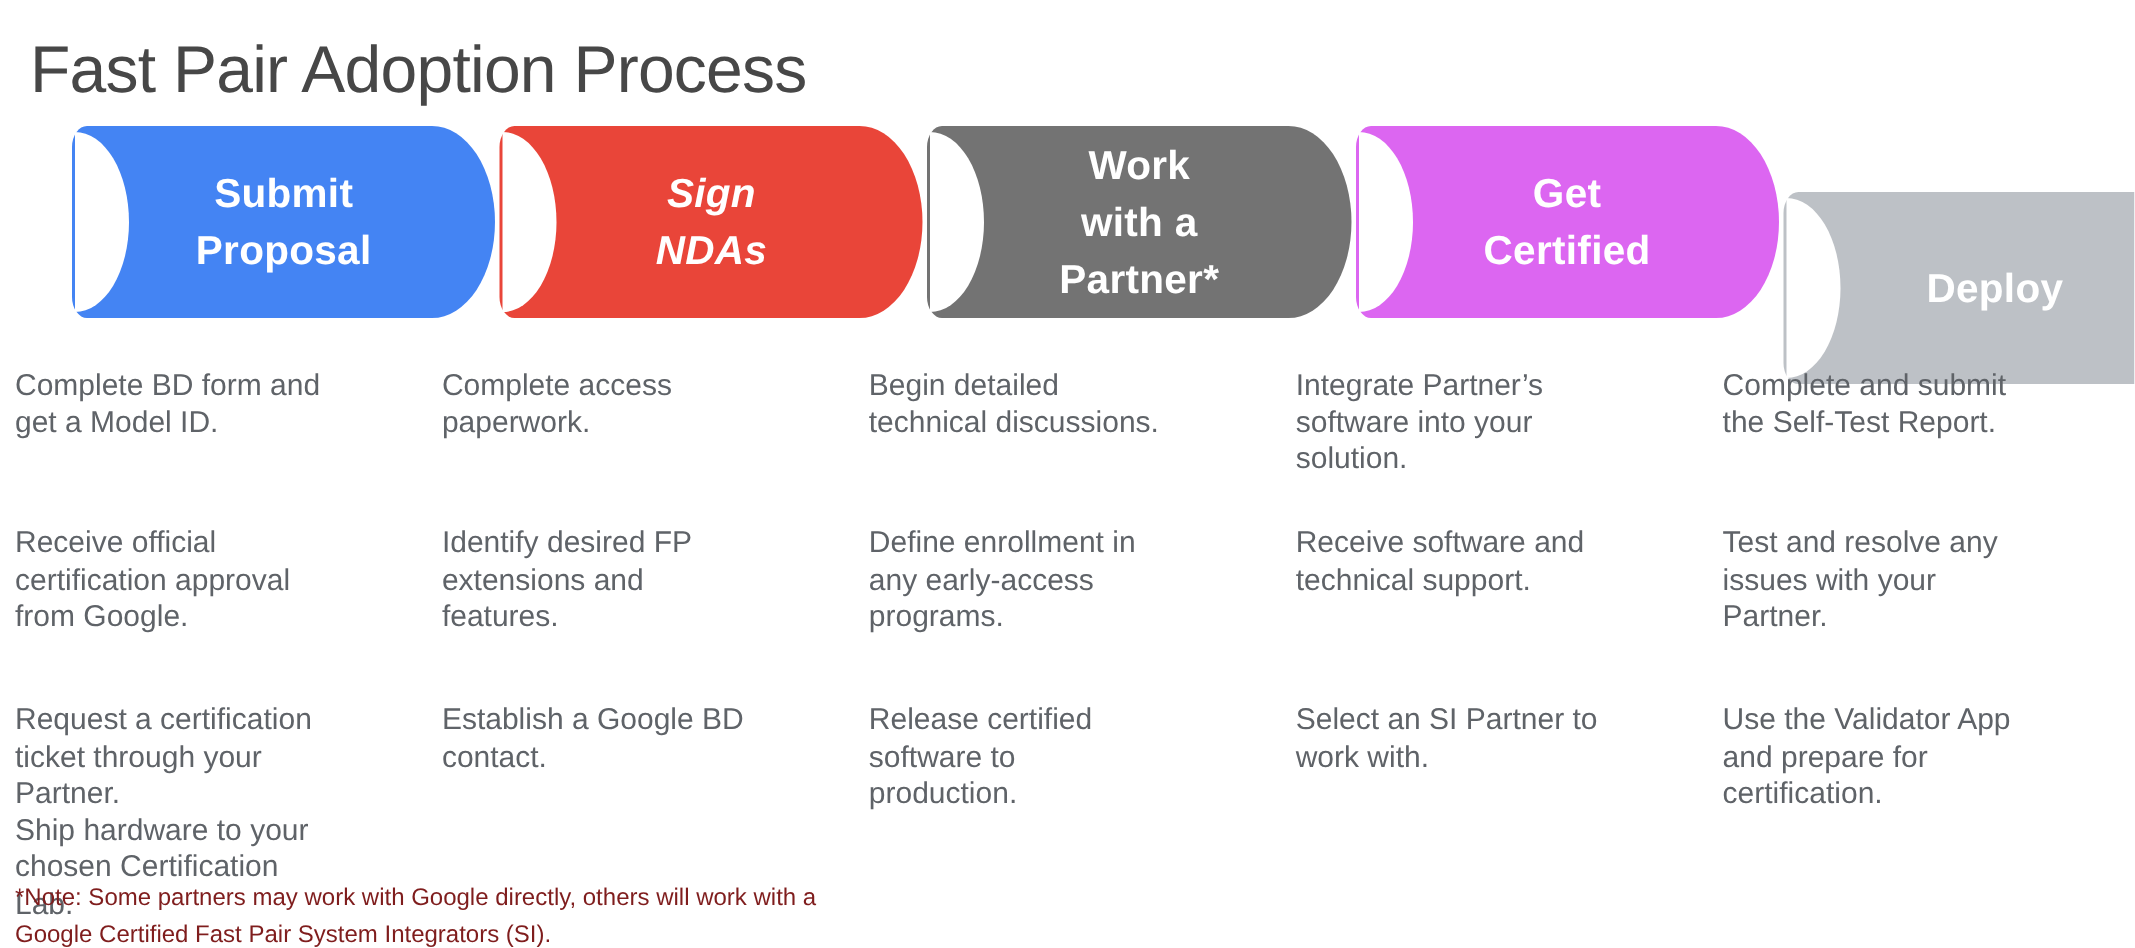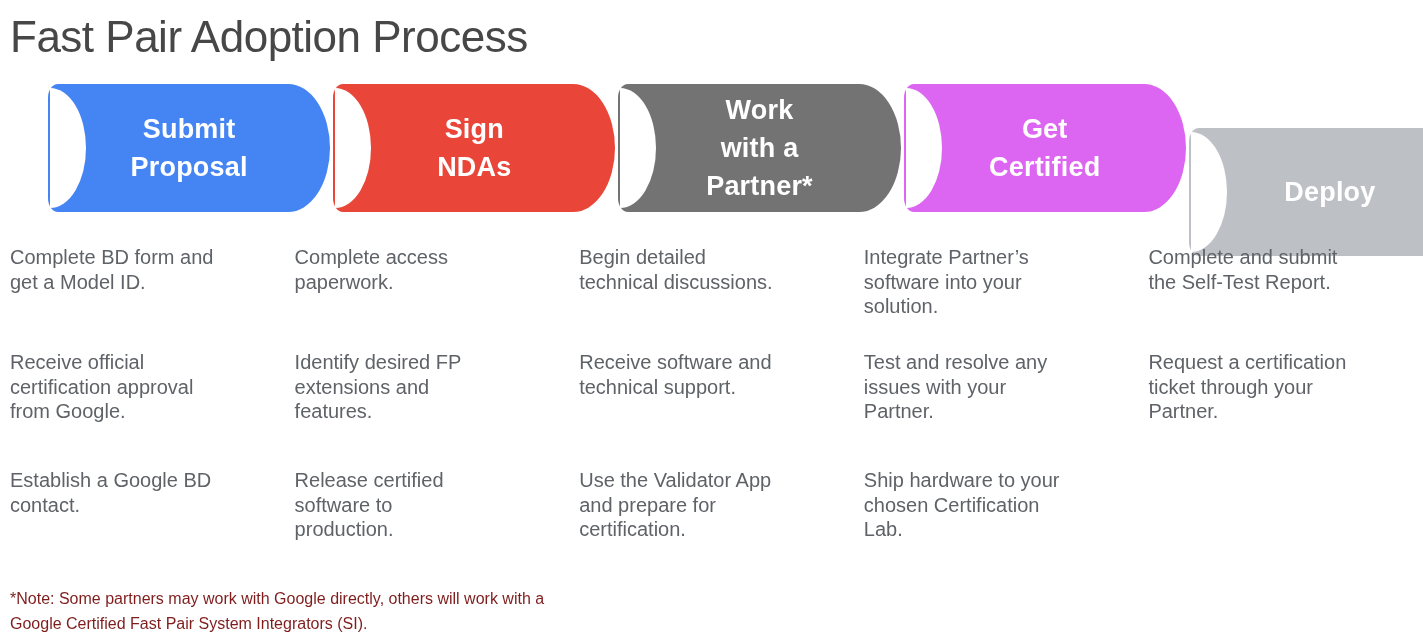--- a/index.html
+++ b/index.html
@@ -8,21 +8,21 @@
     width: 1423px;
     height: 632px;
     background: #ffffff;
     overflow: hidden;
     font-family: "Liberation Sans", sans-serif;
   }
   .page-title {
     position: absolute;
     left: 2px;
     top: 0px;
-    margin: 8px;
+    margin: 18px;
     font-size: 44px;
     font-weight: 400;
     letter-spacing: -0.5px;
     line-height: 58px;
     color: #474747;
   }
   
   .stages {
     position: absolute;
     left: 0;
@@ -97,21 +97,21 @@
 <div class="canvas">
 
   <h1 class="page-title">Fast Pair Adoption Process</h1>
 
   <div class="stages">
     <div class="stage" style="background: rgb(68, 132, 243);">
       <span class="notch"></span>
       <span class="stage-label">Submit
 Proposal</span>
     </div>
-    <div class="stage" style="background: rgb(233, 69, 57);">
+    <div class="stage" style="background: rgb(233, 69, 57); font-style: italic;">
       <span class="notch"></span>
       <span class="stage-label">Sign
 NDAs</span>
     </div>
     <div class="stage" style="background: #737373;">
       <span class="notch"></span>
       <span class="stage-label">Work
 with a
 Partner*</span>
     </div>
@@ -139,34 +139,39 @@
 solution.</div>
     <div class="desc">Complete and submit
 the Self-Test Report.</div>
     <div class="desc">Receive official
 certification approval
 from Google.</div>
 
     <div class="desc">Identify desired FP
 extensions and
 features.</div>
+    <div class="desc">Define enrollment in
+any early-access
+programs.</div>
     <div class="desc">Receive software and
 technical support.</div>
     <div class="desc">Test and resolve any
 issues with your
 Partner.</div>
     <div class="desc">Request a certification
 ticket through your
 Partner.</div>
     <div class="desc">Establish a Google BD
 contact.</div>
 
     <div class="desc">Release certified
 software to
 production.</div>
+    <div class="desc">Select an SI Partner to
+work with.</div>
     <div class="desc">Use the Validator App
 and prepare for
 certification.</div>
     <div class="desc">Ship hardware to your
 chosen Certification
 Lab.</div>
   </div>
 
   <div class="note">*Note: Some partners may work with Google directly, others will work with a
 Google Certified Fast Pair System Integrators (SI).</div>

